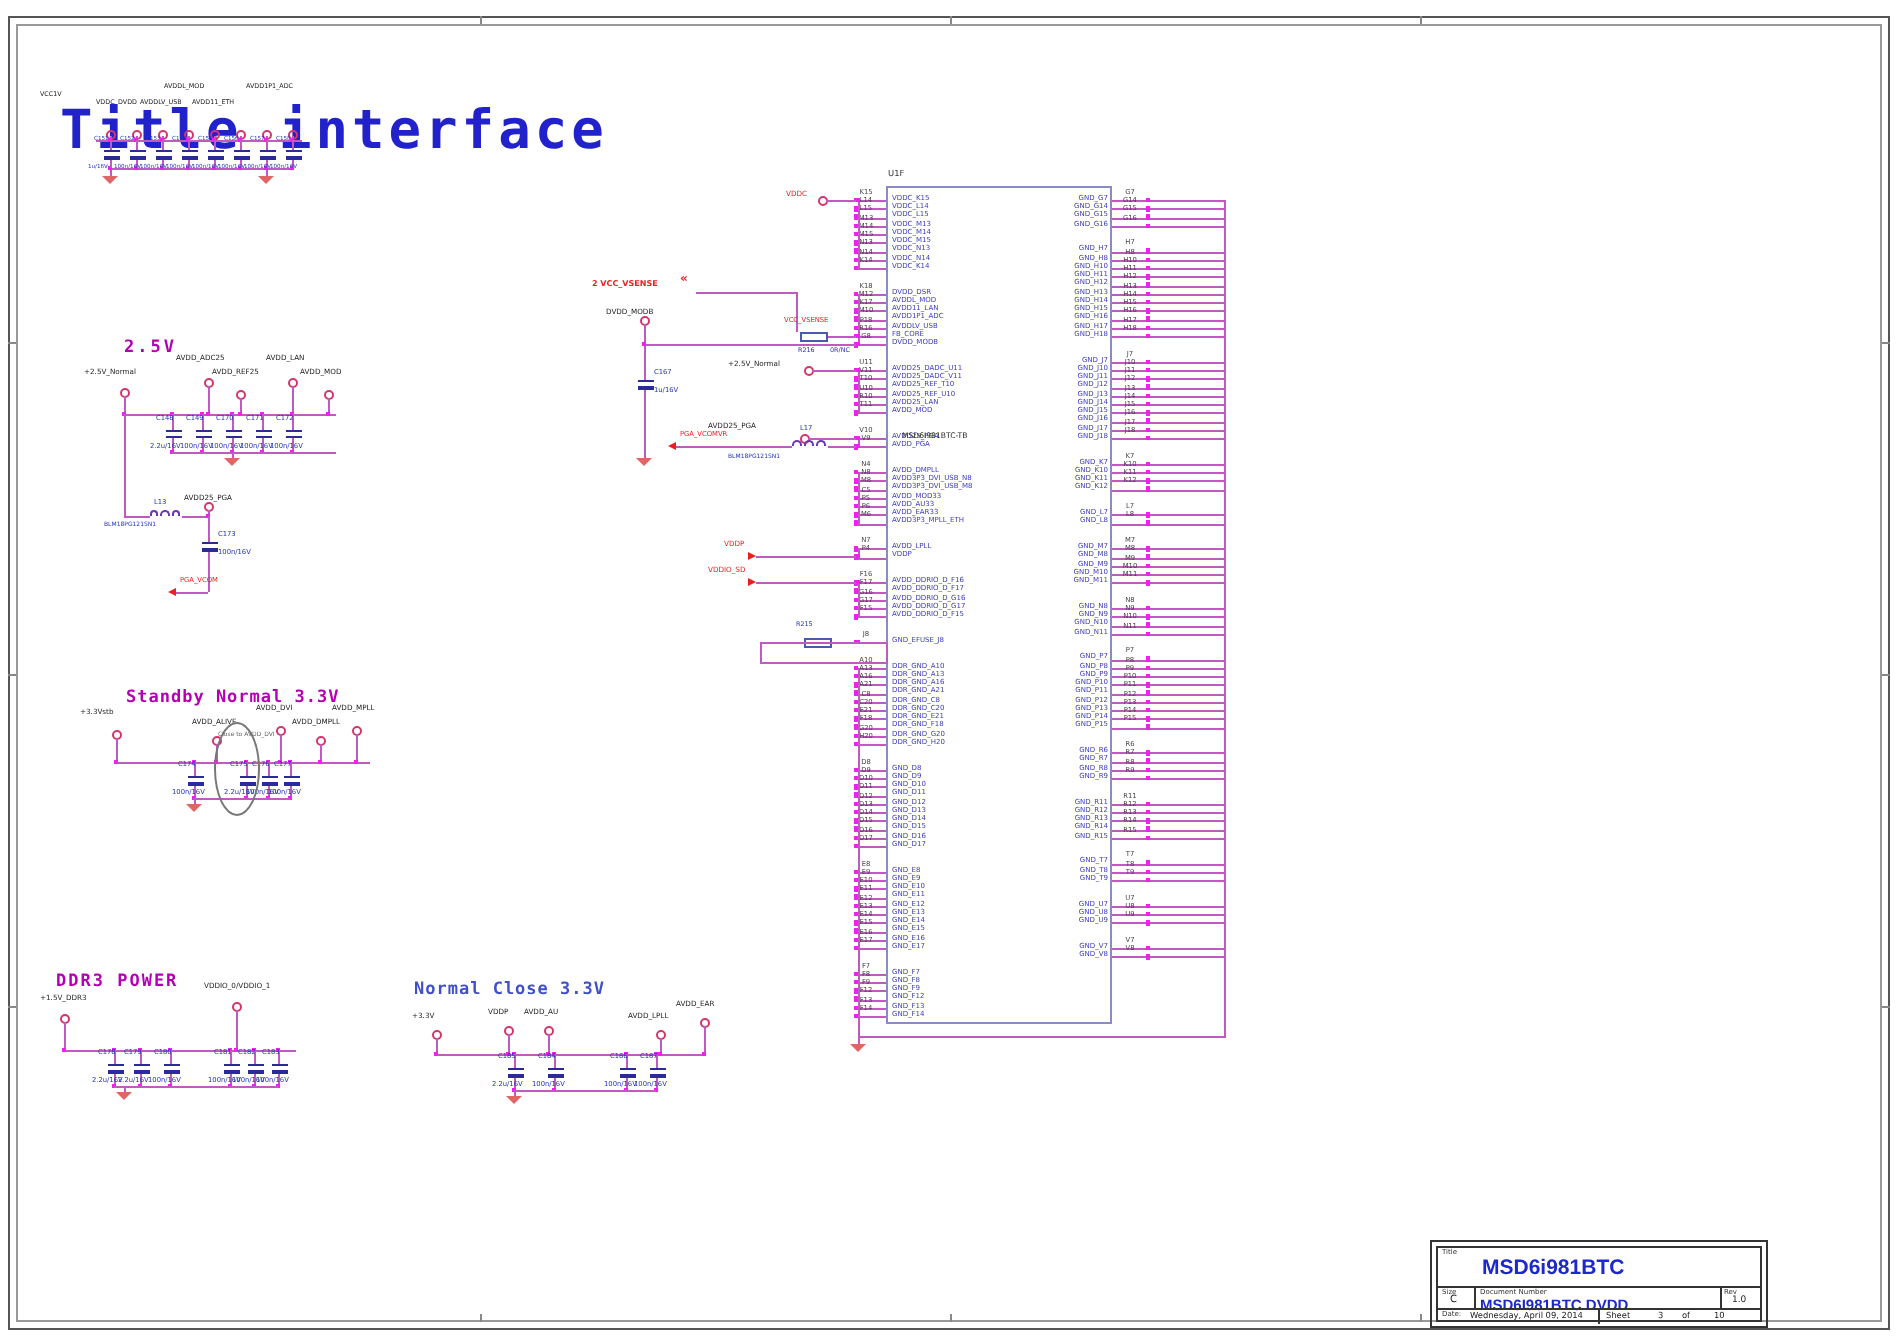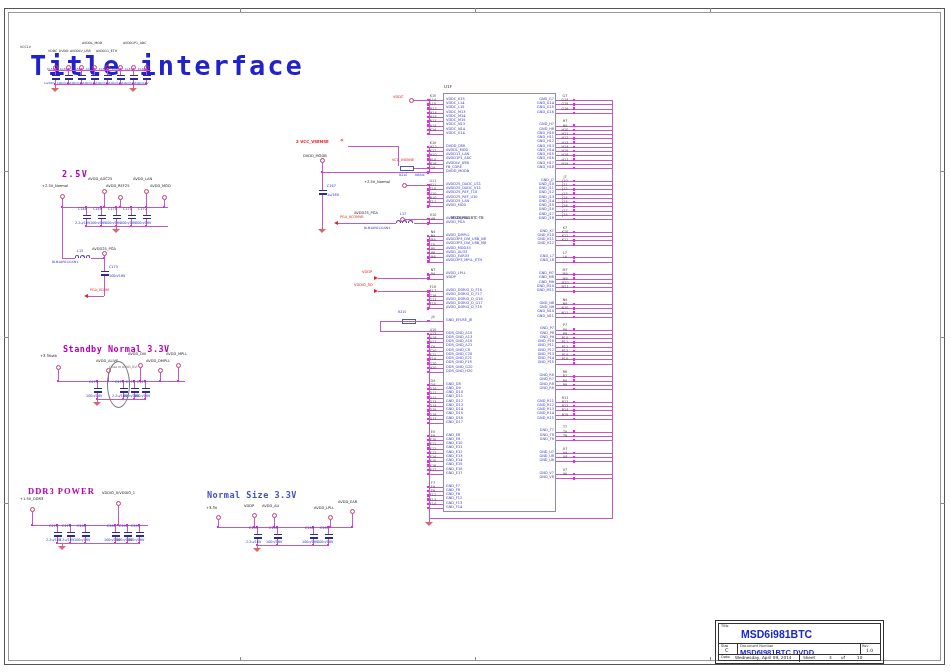--- a/index.html
+++ b/index.html
@@ -8,40 +8,40 @@
   .abs{position:absolute;}
   .t{position:absolute;white-space:nowrap;line-height:1;font-family:"DejaVu Sans",sans-serif;}
   .border-outer{position:absolute;left:4px;top:8px;width:941px;height:657px;border:1px solid #555;box-sizing:border-box;}
   .border-inner{position:absolute;left:8px;top:12px;width:933px;height:649px;border:1px solid #999;box-sizing:border-box;}
   .main-title{position:absolute;left:30px;top:50px;font-family:"DejaVu Sans Mono",monospace;
       font-weight:bold;font-size:27px;letter-spacing:2px;color:#2222cc;}
   .sect-title{position:absolute;font-family:"DejaVu Sans Mono",monospace;font-weight:bold;
       font-size:8.5px;color:#b400b4;letter-spacing:.5px;}
   #st-v25{left:62px;top:169px;letter-spacing:1.5px;}
   #st-stb{left:63px;top:344px;}
-  #st-ddr{left:28px;top:486px;letter-spacing:1px;font-family:Liberation Serif, serif;}
+  #st-ddr{left:28px;top:486px;letter-spacing:1px;}
   #st-nor{left:207px;top:490px;color:#4050c8;}
   .tblock-outer{position:absolute;left:715px;top:620px;width:169px;height:44px;border:1px solid #333;box-sizing:border-box;}
   .tblock{position:absolute;left:718px;top:623px;width:163px;height:38px;border:1px solid #333;box-sizing:border-box;background:#fff;}
   .tb-t{position:absolute;white-space:nowrap;line-height:1;}
   .tb-div{position:absolute;background:#333;}
   #schematic{position:absolute;left:0;top:0;width:950px;height:672px;}
 </style>
 </head>
 <body>
 
 <div class="border-outer"></div>
 <div class="border-inner"></div>
 
 <div class="main-title">Title interface</div>
 
 <div id="st-v25" class="sect-title">2.5V</div>
 <div id="st-stb" class="sect-title">Standby Normal 3.3V</div>
 <div id="st-ddr" class="sect-title">DDR3 POWER</div>
-<div id="st-nor" class="sect-title">Normal Size 3.3V</div>
+<div id="st-nor" class="sect-title">Normal Close 3.3V</div>
 
 <div id="schematic">
     <div class="abs" style="left: 4px; top: 171px; width: 4px; height: 1px; background: rgb(136, 136, 136);"></div>
     <div class="abs" style="left: 941px; top: 171px; width: 4px; height: 1px; background: rgb(136, 136, 136);"></div>
     <div class="abs" style="left: 4px; top: 337px; width: 4px; height: 1px; background: rgb(136, 136, 136);"></div>
     <div class="abs" style="left: 941px; top: 337px; width: 4px; height: 1px; background: rgb(136, 136, 136);"></div>
     <div class="abs" style="left: 4px; top: 503px; width: 4px; height: 1px; background: rgb(136, 136, 136);"></div>
     <div class="abs" style="left: 941px; top: 503px; width: 4px; height: 1px; background: rgb(136, 136, 136);"></div>
     <div class="abs" style="left: 240px; top: 8px; width: 1px; height: 4px; background: rgb(136, 136, 136);"></div>
     <div class="abs" style="left: 240px; top: 657px; width: 1px; height: 4px; background: rgb(136, 136, 136);"></div>

